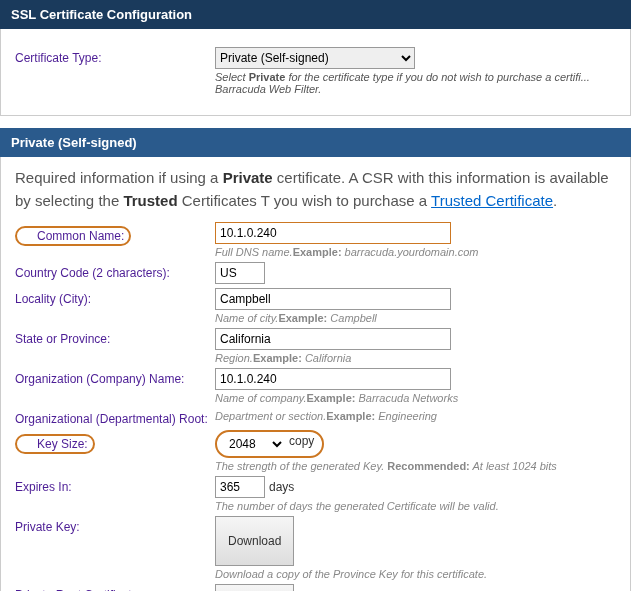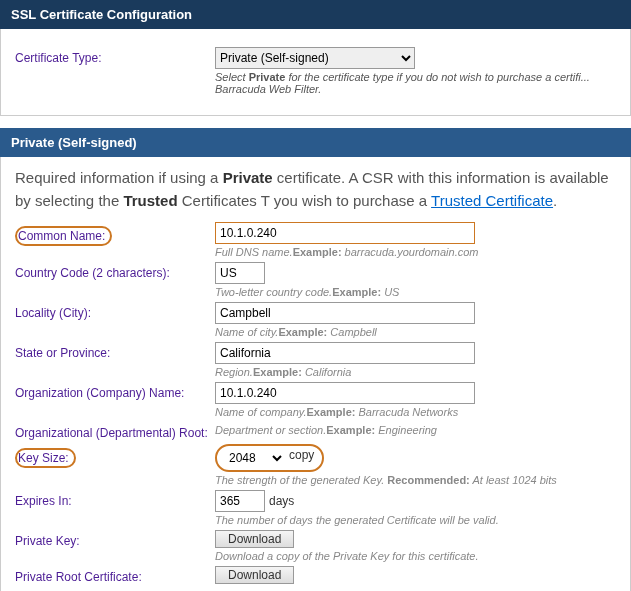--- a/index.html
+++ b/index.html
@@ -33,21 +33,21 @@
       padding-top: 4px;
       color: #4c1d95;
       font-size: 12px;
     }
 
     .form-field {
       flex: 1;
     }
 
     .form-field input[type="text"] {
-      width: 260px;
+      width: 236px;
       padding: 2px 4px;
       border: 1px solid #999;
       font-size: 12px;
       height: 22px;
     }
 
     .form-field input.small {
       width: 50px;
     }
 
@@ -112,21 +112,21 @@
     .key-size-field select {
       width: 60px;
       height: 22px;
       font-size: 12px;
       border: 1px solid #999;
     }
 
     .download-btn {
       background: linear-gradient(to bottom, #f5f5f5, #ddd);
       border: 1px solid #999;
-      padding: 1px 12px;
+      padding: 17px 12px;
       font-size: 12px;
       cursor: pointer;
       color: #333;
     }
 
     .expires-field {
       display: flex;
       align-items: center;
       gap: 4px;
     }
@@ -166,21 +166,21 @@
 
     .select-hint strong {
       font-style: normal;
       font-weight: bold;
     }
 
     
     .oval-label {
       border: 2px solid #cc7722;
       border-radius: 14px;
-      padding: 1px 5px 1px 1px;
+      padding: 1px 5px 1px 20px;
       display: inline-block;
     }
 
     .oval-field {
       border: 2px solid #cc7722;
       border-radius: 14px;
       padding: 1px 4px;
       display: inline-block;
     }
 
@@ -230,21 +230,20 @@
       <div class="hint-text">Full DNS name.<em>Example:</em> barracuda.yourdomain.com</div>
     </div>
   </div>
 
   <div class="form-row">
     <div class="form-label">
       <span>Country Code (2 characters):</span>
     </div>
     <div class="form-field">
       <input type="text" class="small" value="US" style="">
-      <div class="hint-text">Two-letter country code.<em>Example:</em> US</div>
     </div>
   </div>
 
   <div class="form-row">
     <div class="form-label">
       <span>Locality (City):</span>
     </div>
     <div class="form-field">
       <input type="text" value="Campbell" style="">
       <div class="hint-text">Name of city.<em>Example:</em> Campbell</div>
@@ -311,21 +310,21 @@
   </div>
 
   <div class="form-row">
     <div class="form-label">
       <span>Private Key:</span>
     </div>
     <div class="form-field">
       <button class="download-btn">
         <span>Download</span>
       </button>
-      <div class="hint-text">Download a copy of the Private Key for this certificate.</div>
+      <div class="hint-text">Download a copy of the Province Key for this certificate.</div>
     </div>
   </div>
 
   <div class="form-row">
     <div class="form-label">
       <span>Private Root Certificate:</span>
     </div>
     <div class="form-field">
       <button class="download-btn">
         <span>Download</span>

